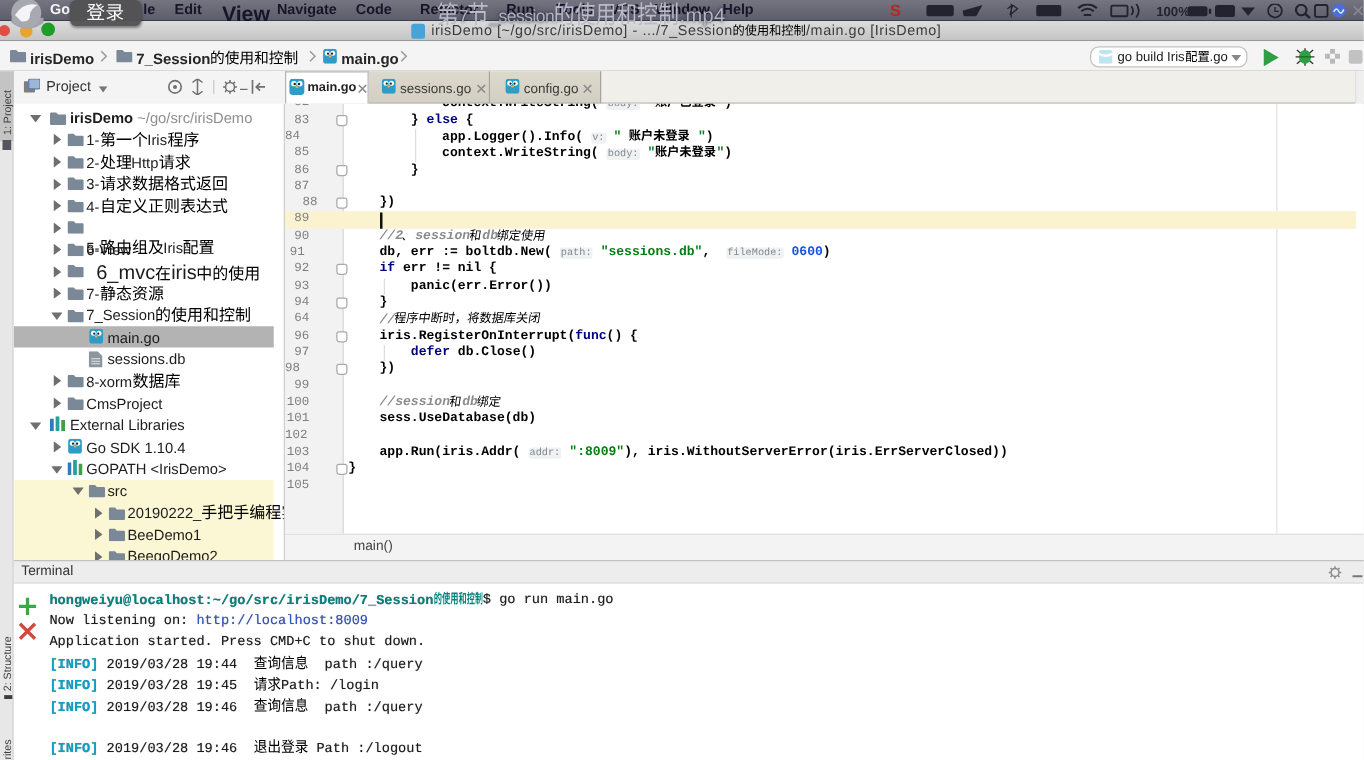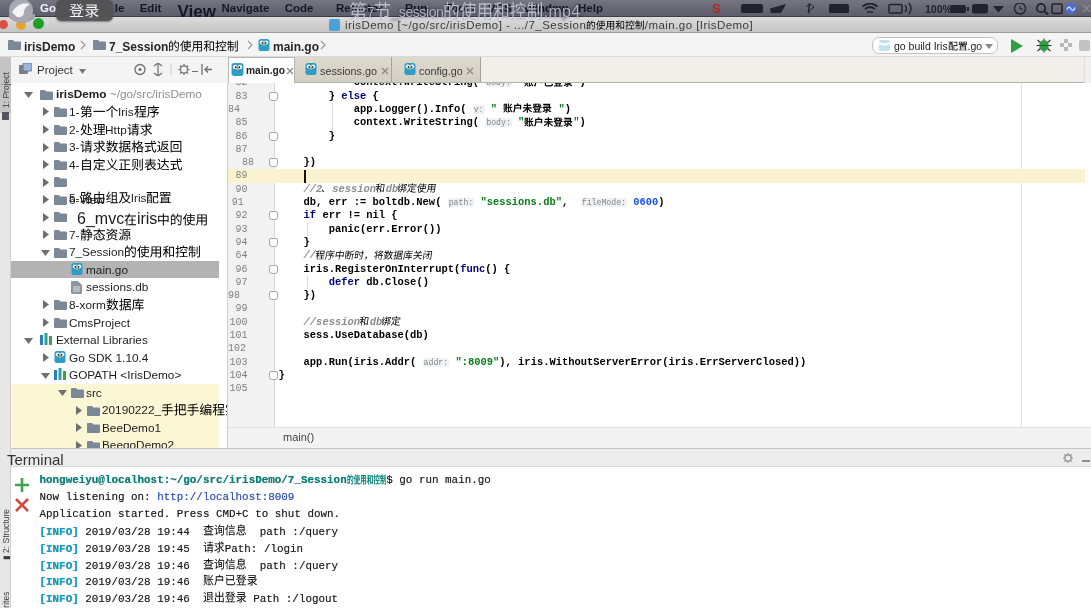--- a/index.html
+++ b/index.html
@@ -691,21 +691,21 @@
     <div class="a" style="left:41px;top:128.3px;width:9px;height:9px;background:#fff;border:1px solid #a9a9a9;border-radius:2px 2px 3px 3px"></div>
     <div class="a" style="left:41px;top:154.9px;width:9px;height:9px;background:#fff;border:1px solid #a9a9a9;border-radius:2px 2px 3px 3px"></div>
     <div class="a" style="left:41px;top:181.5px;width:9px;height:9px;background:#fff;border:1px solid #a9a9a9;border-radius:2px 2px 3px 3px"></div>
     <div class="a" style="left:41px;top:208.1px;width:9px;height:9px;background:#fff;border:1px solid #a9a9a9;border-radius:2px 2px 3px 3px"></div>
     <div class="a" style="left:41px;top:287.9px;width:9px;height:9px;background:#fff;border:1px solid #a9a9a9;border-radius:2px 2px 3px 3px"></div>
     <div class="a" style="left:75.9px;top:86.6px;width:1.8px;height:13px;background:#111"></div>
   </div>
 <div class="a" style="left:228px;top:427px;width:863px;height:21px;background:#f3f3f3;border-top:1px solid #e0e0e0"></div>
 <div class="a" style="left:283px;top:431px;font-size:11px;color:#444">main()</div>
 <div class="a" style="left:11px;top:448px;width:1080px;height:19px;background:#ededed;border-top:1px solid #c2c2c2;border-bottom:1px solid #d9d9d9"></div>
-<div class="a" style="left:7px;top:451px;font-size:15px;color:#333">Terminal</div>
+<div class="a" style="left:17px;top:451px;font-size:11px;color:#333">Terminal</div>
 <svg class="a" style="left:1062px;top:452px" width="30" height="12" viewBox="0 0 30 12">
     <g stroke="#8a8a8a" fill="none" stroke-width="1.2">
       <circle cx="6" cy="6" r="3.2"></circle>
       <path d="M6 1 V2.5 M6 9.5 V11 M1 6 H2.5 M9.5 6 H11 M2.4 2.4 L3.6 3.6 M9.6 2.4 L8.4 3.6 M2.4 9.6 L3.6 8.4 M9.6 9.6 L8.4 8.4"></path>
     </g>
     <path d="M20 9 H28" stroke="#777" stroke-width="1.6"></path>
   </svg>
 <div class="a" style="left:11px;top:467px;width:1080px;height:141px;background:#fff;overflow:hidden">
     <svg class="a" style="left:4px;top:11px" width="14" height="14">
       <path d="M7 0 V14 M0 7 H14" stroke="#3fa547" stroke-width="2.6"></path>
@@ -740,29 +740,20 @@
         </g>
       </svg>Path: /login</div>
     <div class="a pre mono" style="left:28.5px;top:90.5px;font-size:10.9px;line-height:14px;color:#1c1c1c;text-shadow:0 0 0.7px rgba(20,20,20,0.5)"><b style="color:#0aa0c8">[INFO]</b> 2019/03/28 19:46  <svg class="cj" style="width:43.7px;height:12px;vertical-align:-1.5px;" viewBox="0 0 3800 1000" preserveAspectRatio="none">
         <g transform="scale(0.95 1)">
           <use href="#g67e5r" x="0"></use>
           <use href="#g8be2r" x="1000"></use>
           <use href="#g4fe1r" x="2000"></use>
           <use href="#g606fr" x="3000"></use>
         </g>
       </svg>  path :/query</div>
-    <div class="a pre mono" style="left:28.5px;top:107.3px;font-size:10.9px;line-height:14px;color:#1c1c1c;text-shadow:0 0 0.7px rgba(20,20,20,0.5)"><b style="color:#0aa0c8">[INFO]</b> 2019/03/28 19:46  <svg class="cj" style="width:54.6px;height:12px;vertical-align:-1.5px;" viewBox="0 0 4750 1000" preserveAspectRatio="none">
-        <g transform="scale(0.95 1)">
-          <use href="#g8d26r" x="0"></use>
-          <use href="#g6237r" x="1000"></use>
-          <use href="#g5df2r" x="2000"></use>
-          <use href="#g767br" x="3000"></use>
-          <use href="#g5f55r" x="4000"></use>
-        </g>
-      </svg></div>
     <div class="a pre mono" style="left:28.5px;top:124.2px;font-size:10.9px;line-height:14px;color:#1c1c1c;text-shadow:0 0 0.7px rgba(20,20,20,0.5)"><b style="color:#0aa0c8">[INFO]</b> 2019/03/28 19:46  <svg class="cj" style="width:43.7px;height:12px;vertical-align:-1.5px;" viewBox="0 0 3800 1000" preserveAspectRatio="none">
         <g transform="scale(0.95 1)">
           <use href="#g9000r" x="0"></use>
           <use href="#g51far" x="1000"></use>
           <use href="#g767br" x="2000"></use>
           <use href="#g5f55r" x="3000"></use>
         </g>
       </svg> Path :/logout</div>
   </div>
 </body></html>

